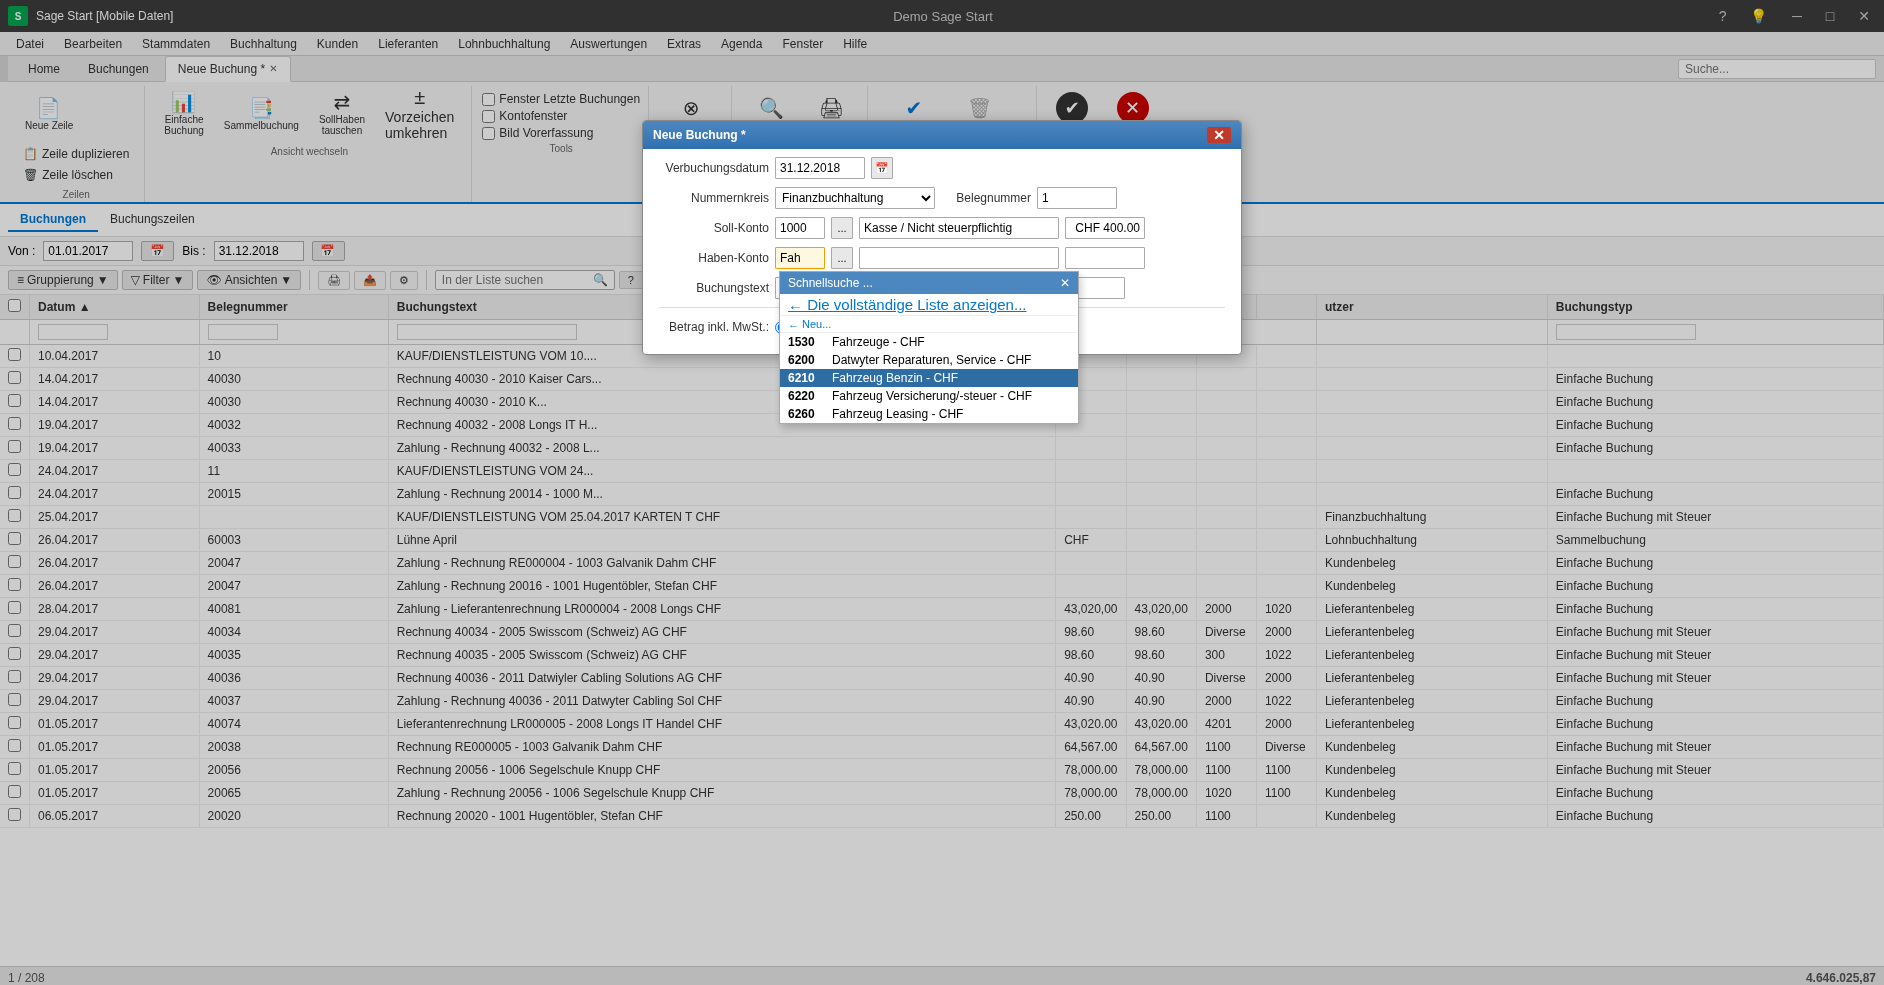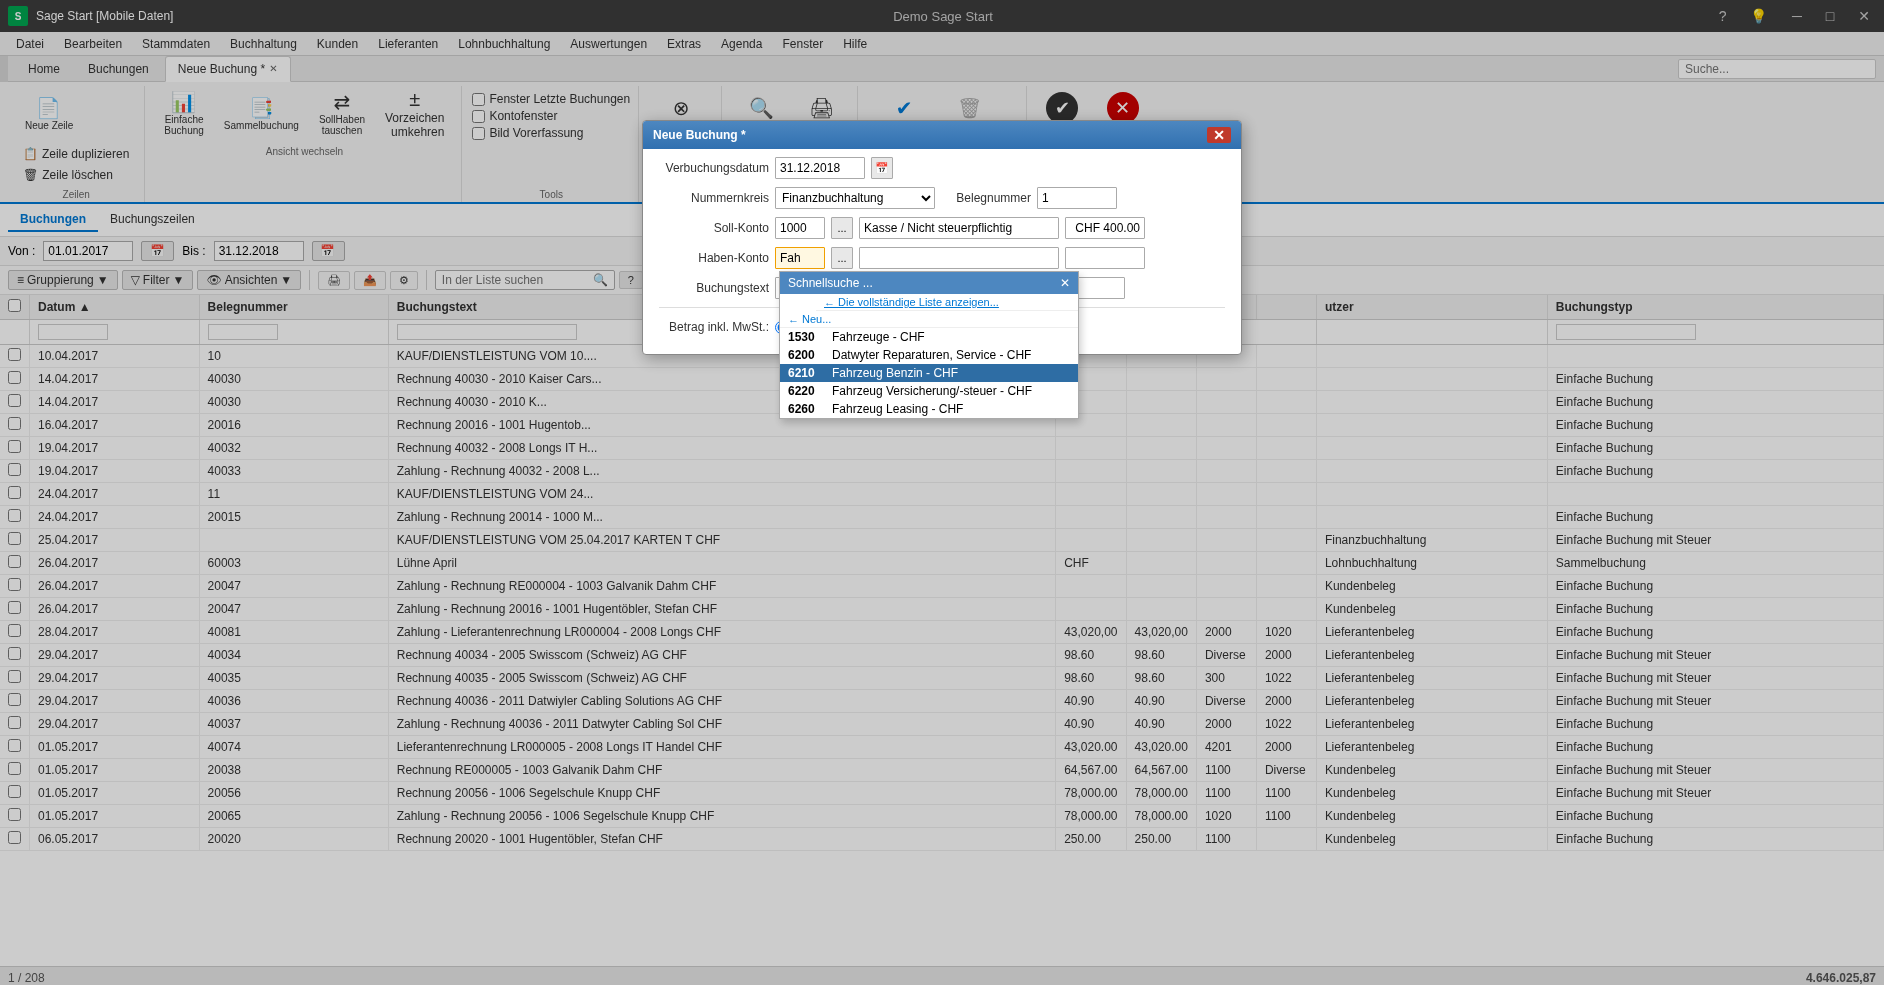--- a/index.html
+++ b/index.html
@@ -237,21 +237,21 @@
       background: #4d87c0;
       color: #fff;
       padding: 4px 8px;
       display: flex;
       justify-content: space-between;
       align-items: center;
       font-size: 12px;
       gap: 37px;
     }
     .dropdown-close { color: #fff; cursor: pointer; font-size: 12px; }
-    .dropdown-link { padding: 2px 8px; color: #0078d4; cursor: pointer; text-decoration: underline; font-size: 11px; display: block; border-bottom: 1px solid #eee; margin-left: 36px; }
+    .dropdown-link { padding: 2px 8px; color: #0078d4; cursor: pointer; text-decoration: underline; font-size: 15px; display: block; border-bottom: 1px solid #eee; }
     .dropdown-new { padding: 2px 8px; color: #0078d4; cursor: pointer; font-size: 11px; display: block; border-bottom: 1px solid #eee; }
     .dropdown-items { max-height: 120px; overflow-y: auto; }
     .dropdown-item { padding: 2px 8px; cursor: pointer; display: flex; gap: 8px; font-size: 11px; }
     .dropdown-item.selected { background: #2e6da4; color: #fff; }
     .dropdown-item-code { min-width: 36px; font-weight: 600; }
     .dropdown-item-name { flex: 1; }
 
     .disabled { color: #aaa !important; cursor: default !important; }
   </style>
 </head>
@@ -329,27 +329,27 @@
         <div class="ribbon-btn">
           <span class="icon">📑</span>
           <span style="font-size:10px;text-align:center;">Sammelbuchung</span>
         </div>
         <div class="ribbon-btn">
           <span class="icon">⇄</span>
           <span style="font-size:10px;text-align:center;">SollHaben<br>tauschen</span>
         </div>
         <div class="ribbon-btn">
           <span class="icon">±</span>
-          <span style="font-size:12px;text-align:right;">Vorzeichen<br>umkehren</span>
+          <span style="font-size:14px;text-align:left;">Vorzeichen<br>umkehren</span>
         </div>
       </div>
       <div style="font-size:10px;color:#666;text-align:center;padding-top:2px;">Ansicht wechseln</div>
     </div>
 
-    <div style="display:flex; flex-direction:column; border-right:1px solid #ddd; padding:0 8px 2px; gap:1px; justify-content:space-between;">
+    <div style="display:flex; flex-direction:column; border-right:1px solid #ddd; padding:0 8px 2px; gap:1px; ">
       <div style="display:flex;flex-direction:column;gap:3px;padding-top:6px;">
         <label class="ribbon-checkbox">
           <input type="checkbox" style="">
           <span>Fenster Letzte Buchungen</span>
         </label>
         <label class="ribbon-checkbox">
           <input type="checkbox" style="">
           <span>Kontofenster</span>
         </label>
         <label class="ribbon-checkbox">
@@ -508,32 +508,20 @@
           <td></td>
           <td></td>
         <td></td>
         <td>Einfache Buchung</td>
       </tr>
       <tr>
         <td class="col-checkbox"><input type="checkbox" style=""></td>
         <td>14.04.2017</td>
         <td>40030</td>
         <td>Rechnung 40030 - 2010 K...</td>
-        <td></td>
-          <td></td>
-          <td></td>
-          <td></td>
-        <td></td>
-        <td>Einfache Buchung</td>
-      </tr>
-      <tr>
-        <td class="col-checkbox"><input type="checkbox" style=""></td>
-        <td>16.04.2017</td>
-        <td>20016</td>
-        <td>Rechnung 20016 - 1001 Hugentob...</td>
         <td></td>
           <td></td>
           <td></td>
           <td></td>
         <td></td>
         <td>Einfache Buchung</td>
       </tr>
       <tr>
         <td class="col-checkbox"><input type="checkbox" style=""></td>
         <td>19.04.2017</td>

